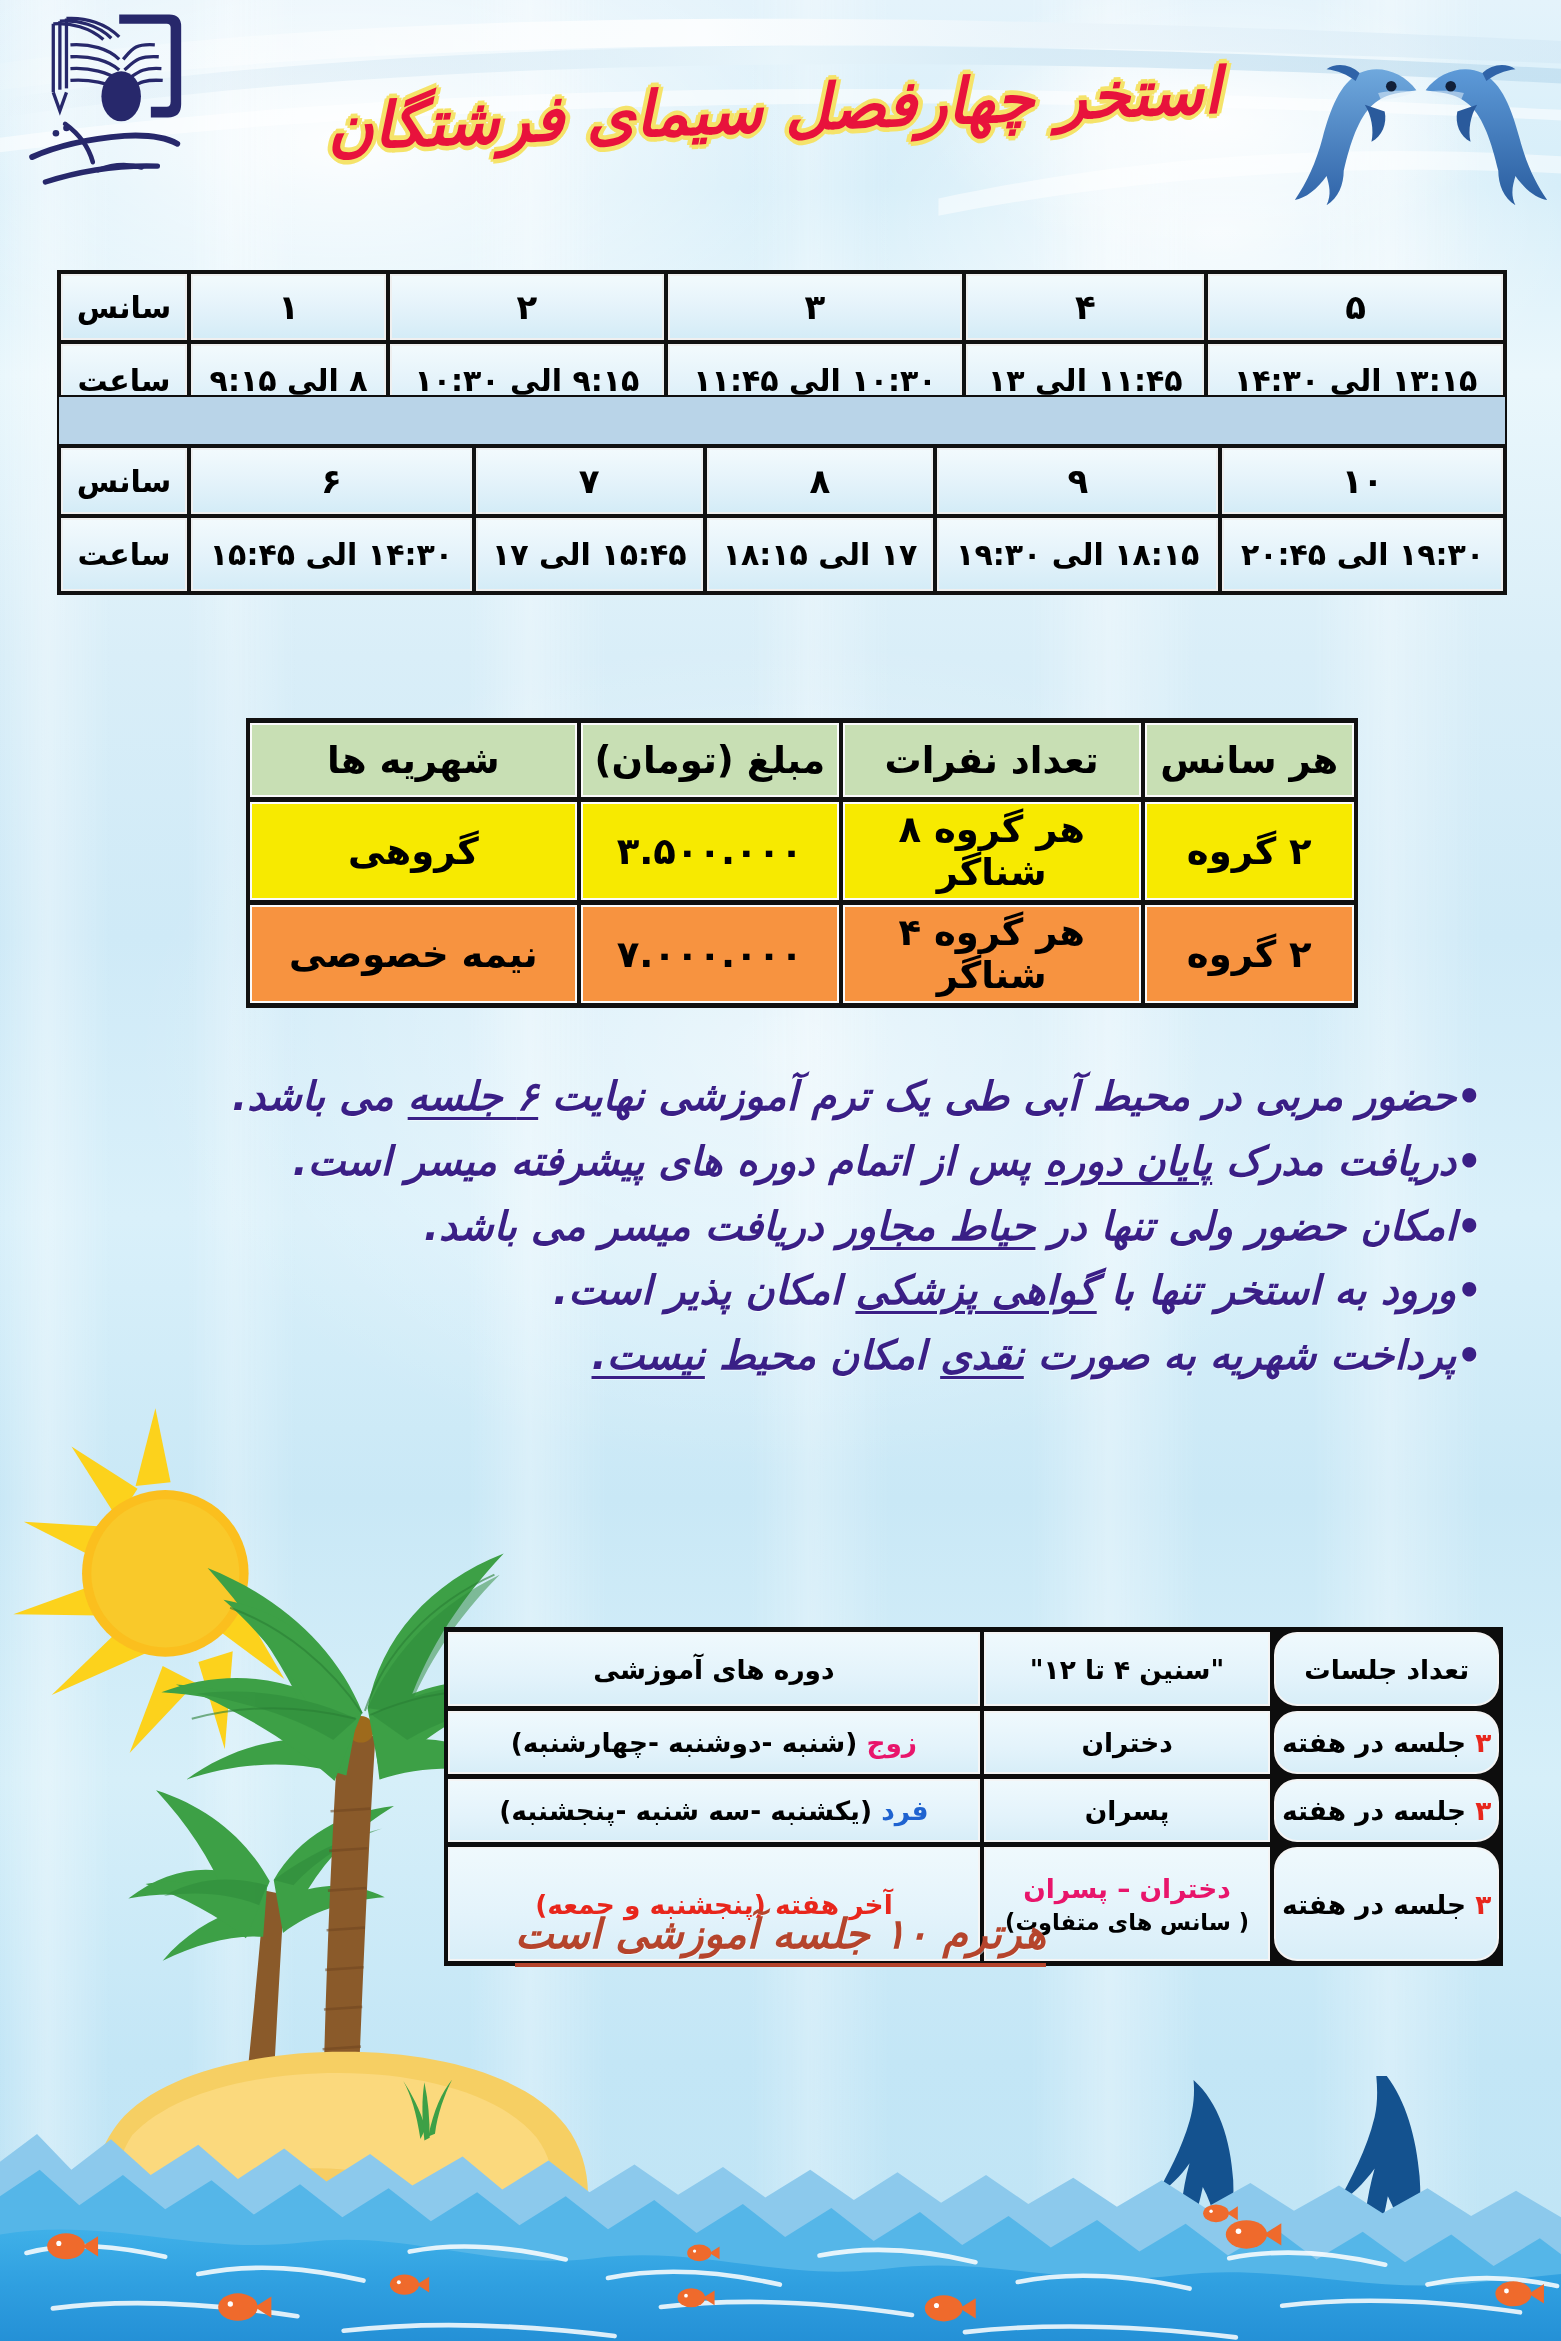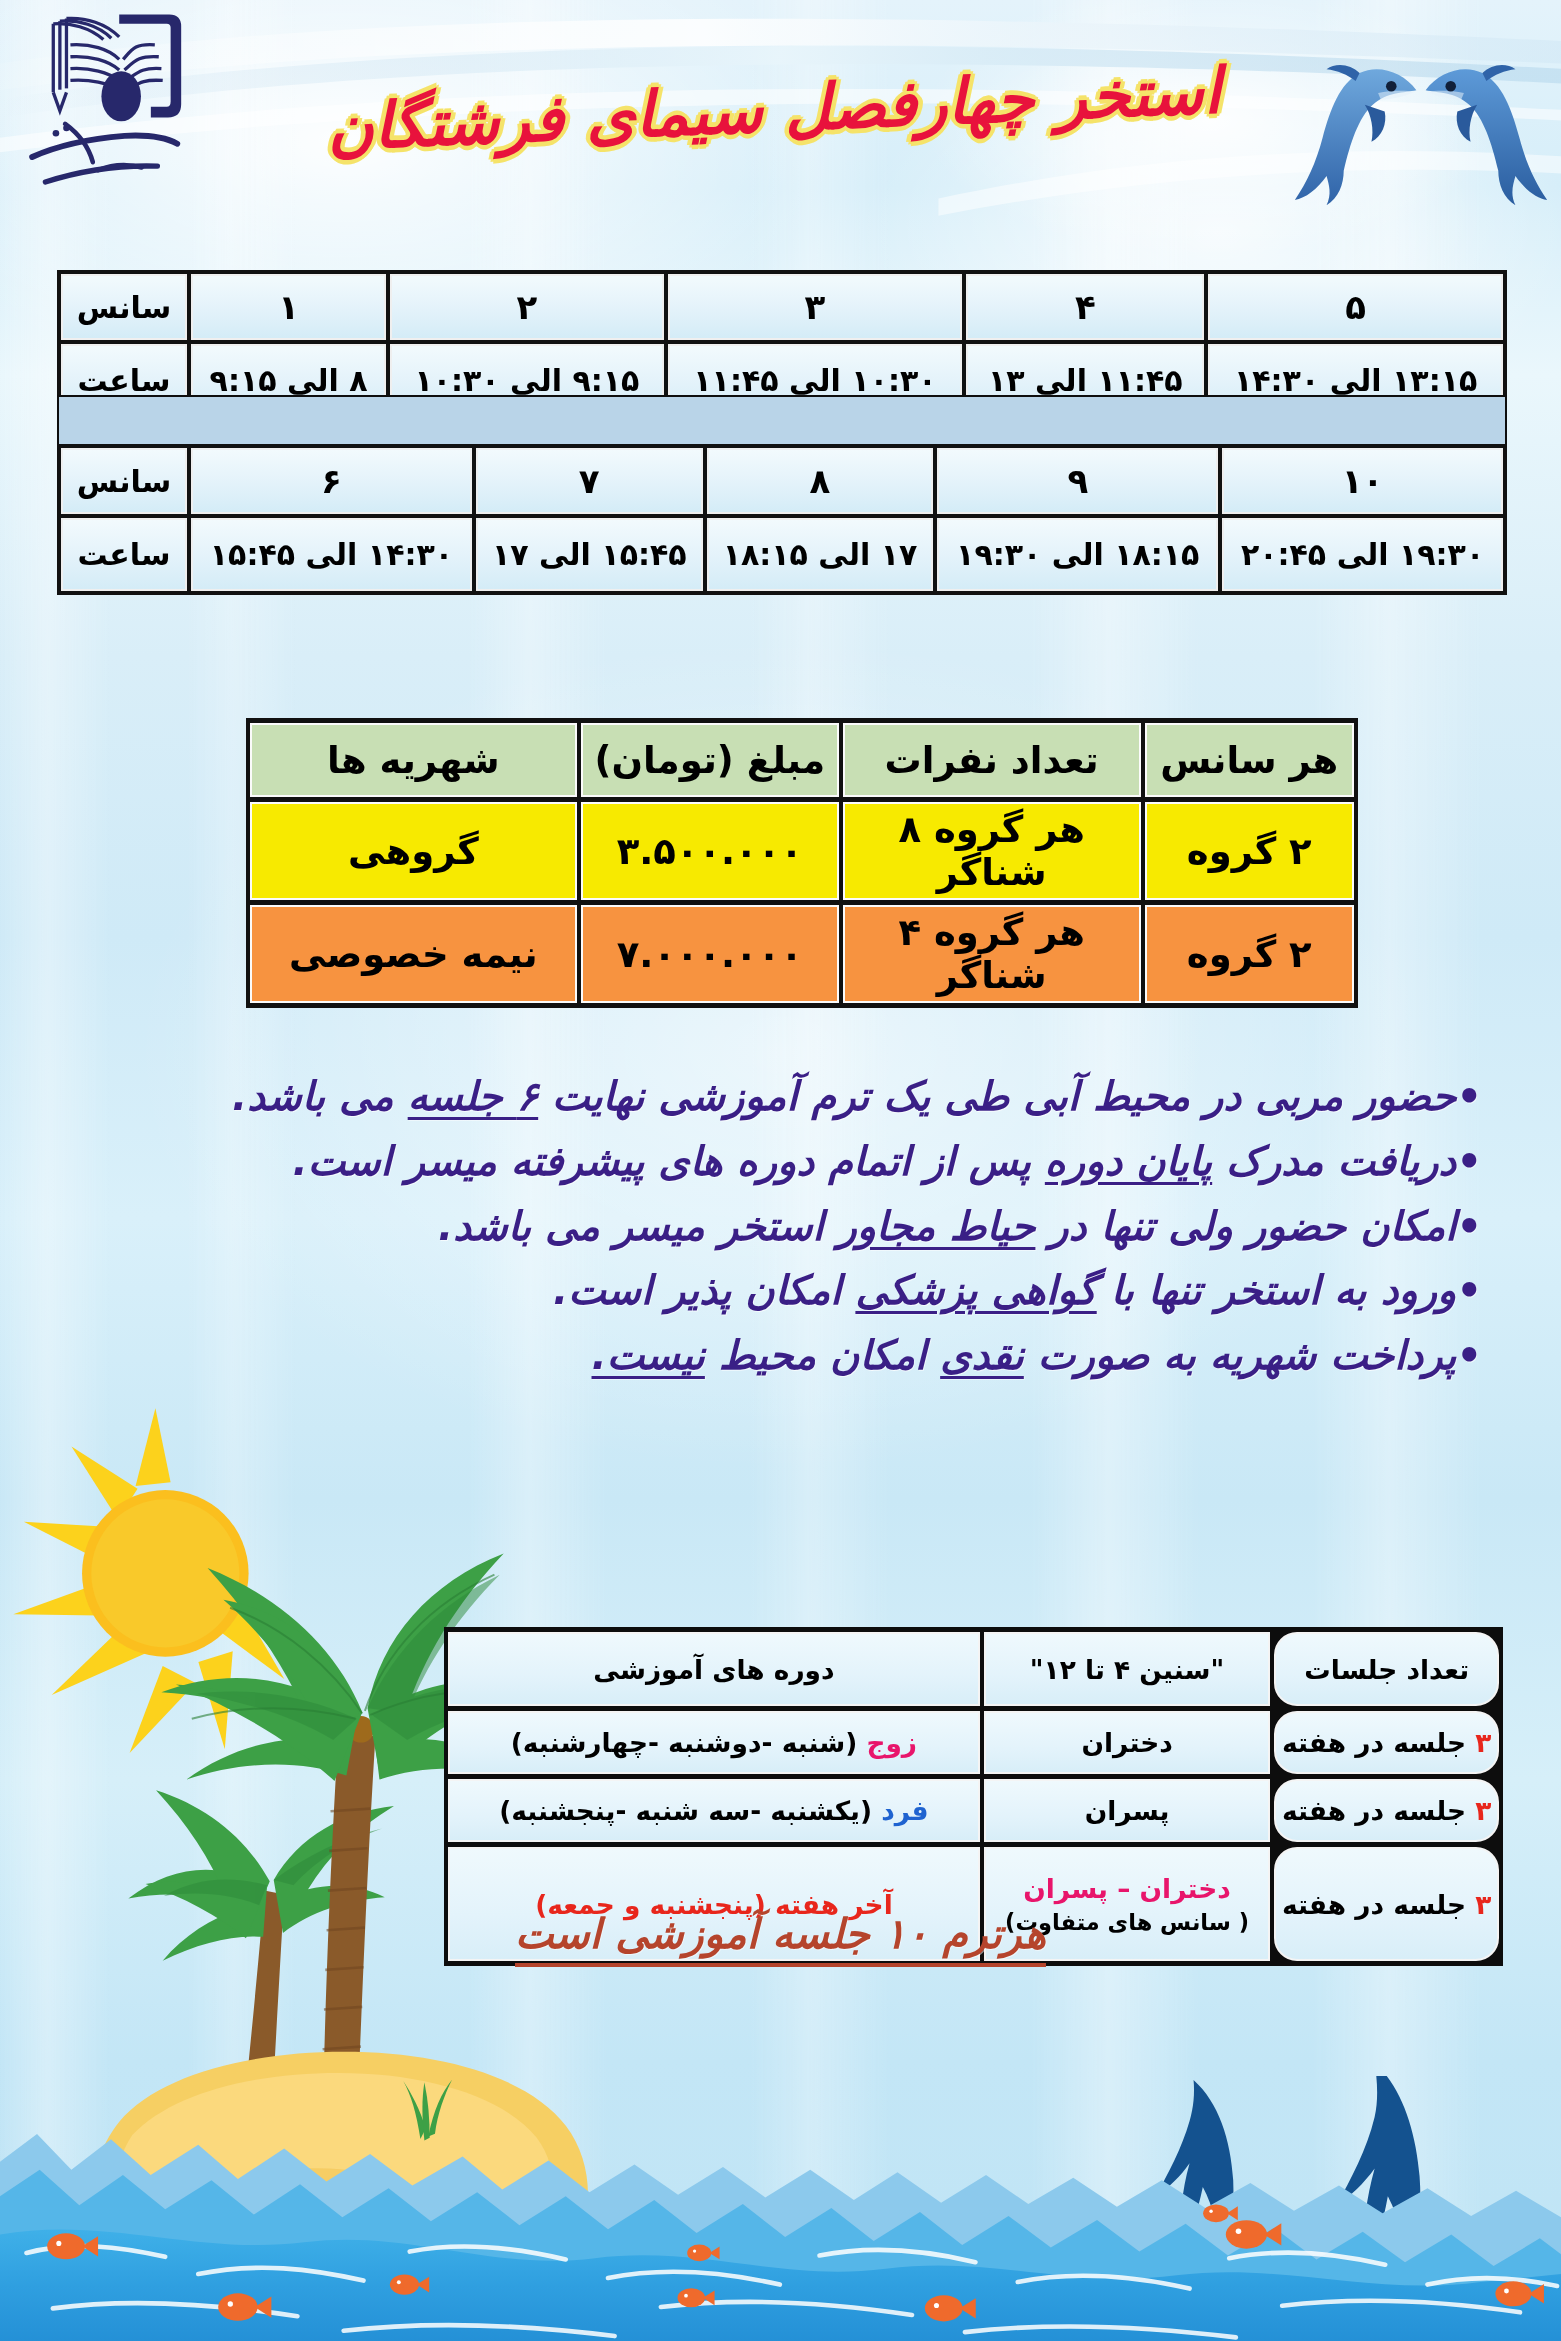--- a/index.html
+++ b/index.html
@@ -318,21 +318,21 @@
   </div>
 
   <div id="bullets">
     <div class="bullet">
       <span>•حضور مربی در محیط آبی طی یک ترم آموزشی نهایت </span><u>۶ جلسه</u><span> می باشد.</span>
     </div>
     <div class="bullet">
       <span>•دریافت مدرک </span><u>پایان دوره</u><span> پس از اتمام دوره های پیشرفته میسر است.</span>
     </div>
     <div class="bullet">
-      <span>•امکان حضور ولی تنها در </span><u>حیاط مجاور</u><span> استخر میسر می باشد.</span>
+      <span>•امکان حضور ولی تنها در </span><u>حیاط مجاور</u><span> دریافت میسر می باشد.</span>
     </div>
     <div class="bullet">
       <span>•ورود به استخر تنها با </span><u>گواهی پزشکی</u><span> امکان پذیر است.</span>
     </div>
     <div class="bullet">
       <span>•پرداخت شهریه به صورت </span><u>نقدی</u><span> امکان محیط </span><u>نیست.</u>
     </div>
   </div>
 
   <svg id="scene" viewBox="0 0 900 1560">

